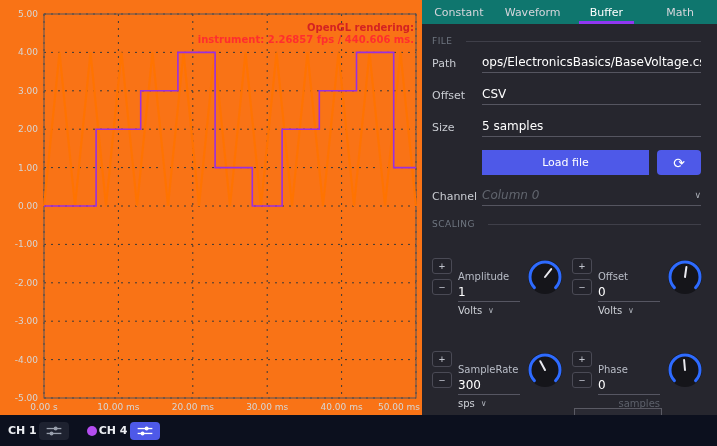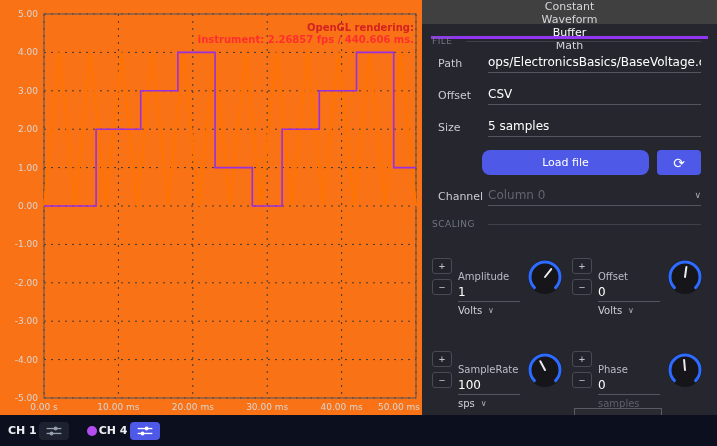--- a/index.html
+++ b/index.html
@@ -7,58 +7,58 @@
   .app { position:relative; width:717px; height:446px; overflow:hidden; background:#000; }
 
   
   .plot-wrap { position:absolute; left:0; top:0; width:422px; height:415px; background:#f97316; }
   #ovl1 { fill:var(--overlay-red1,#d42222); font-size:10px; font-weight:bold; }
   #ovl2 { fill:var(--overlay-red2,#ff2e2e); font-size:10px; font-weight:bold; }
 
   
   .right-panel { position:absolute; left:422px; top:0; width:295px; height:415px;
                  background:#26262e; overflow:hidden; }
-  .tabbar { display:flex; height:24px; background:#404040;flex-direction:column; }
+  .tabbar { display:flex; height:24px; background:#0f766e; }
   .tab { flex:1; display:flex; align-items:center; justify-content:center;
          font-size:11px; color:#d6d6dc; position:relative; cursor:pointer; }
   .tab.active { color:#fff;text-align:center; }
   .tab.active::after { content:""; position:absolute; left:9px; right:9px; bottom:0;
                        height:3px; background:var(--tab-underline,#9137f2); }
   .panel-body { padding:6px 16px 0 10px; position:relative; }
 
   .sec-header { display:flex; align-items:center; gap:13px; margin:6px 0 8px; }
   .sec-label { font-size:9px; color:#6f7680; letter-spacing:.5px; }
   .sec-line { flex:1; height:1px; background:#3f3f49; }
   .sec-chevron { font-size:9px; color:#aab0b8; }
 
   .row { display:flex; align-items:flex-end; margin-bottom:13px; }
-  .row-label { width:50px; font-size:11px; color:#c9ccd2; flex-shrink:0; padding-bottom:3px;margin-left:6px; }
+  .row-label { width:50px; font-size:11px; color:#c9ccd2; flex-shrink:0; padding-bottom:3px; }
   .field { flex:1; font-size:12px; color:#fff; border-bottom:1px solid #555560;
            padding:1px 0 3px; white-space:nowrap; overflow:hidden; min-height:17px; }
-  .dropdown { display:flex; justify-content:space-between; align-items:center; }
+  .dropdown { display:flex; justify-content:space-between; align-items:center;font-style:italic; }
   .chev { font-size:9px; color:#aeb2ba; margin-left:6px; }
   .disabled-text { color:#61656e; }
 
   .btn-row { display:flex; gap:8px; margin:0 0 12px 50px; }
   .load-btn { flex:1; height:25px; background:var(--accent-blue,#4e59e8); color:#fff;
-              border:none; border-radius:8px; font-size:11px; font-family:inherit; cursor:pointer; }
+              border:none; border-radius:0; font-size:11px; font-family:inherit; cursor:pointer; }
   .refresh-btn { width:44px; height:25px; background:var(--accent-blue,#4e59e8); color:#fff;
                  border:none; border-radius:4px; font-size:14px; line-height:1; cursor:pointer; }
 
   .controls-grid { display:grid; grid-template-columns:1fr 1fr; column-gap:8px; row-gap:14px; margin-top:2px; }
   .control { display:flex; align-items:center; gap:6px; }
   .pm { display:flex; flex-direction:column; gap:5px; }
   .pm-btn { width:20px; height:16px; background:#23232b; border:1px solid #4a4a55;
             border-radius:3px; color:#c0c3cc; font-size:11px; line-height:1; padding:0; cursor:pointer; }
   .ctl-mid { width:62px; }
   .ctl-label { font-size:10px; color:#b9bdc7; margin-bottom:3px; white-space:nowrap;margin-top:34px; }
   .ctl-value { font-size:12px; color:#fff; border-bottom:1px solid #565662; padding-bottom:2px; }
   .ctl-unit { font-size:10px; color:#cfd2d8; margin-top:3px; display:flex; align-items:center; }
   .ctl-unit .chev { font-size:8px; }
-  .ctl-unit.disabled { color:#5d616b; }
+  .ctl-unit.disabled { color:#5d616b;justify-content:flex-end; }
   .knob { width:38px; height:38px; flex-shrink:0; }
 
   .noise-field { margin-top:10px; font-size:11px; }
   .partial-box { position:absolute; left:152px; bottom:0; width:88px; height:7px;
                  border:1px solid #5a5a64; border-bottom:none; background:#2a2a33; }
 
   
   .bottom-bar { position:absolute; left:0; top:415px; width:717px; height:31px;
                 background:#0c101e; display:flex; align-items:center; gap:2px;
                 padding-left:8px; }
@@ -210,21 +210,21 @@
               </svg></div>
         </div>
 
         <div class="control">
           <div class="pm">
             <button class="pm-btn">+</button>
             <button class="pm-btn">−</button>
           </div>
           <div class="ctl-mid">
             <div class="ctl-label">SampleRate</div>
-            <div class="ctl-value">100</div>
+            <div class="ctl-value">300</div>
             <div class="ctl-unit">
               <span>sps</span>
               <span class="chev">∨</span>
             </div>
           </div>
           <div class="knob"><svg width="38" height="38">
                 <circle cx="19" cy="19" r="17" fill="#15151a"></circle>
                 <path d="M 8.4 29.6 A 15 15 0 1 1 29.6 29.6" fill="none" stroke="#2e6bff" stroke-width="3" stroke-linecap="round"></path>
                 <line x1="19" y1="19" x2="14.3" y2="10.2" stroke="#e9e9ef" stroke-width="2" stroke-linecap="round"></line>
               </svg></div>

